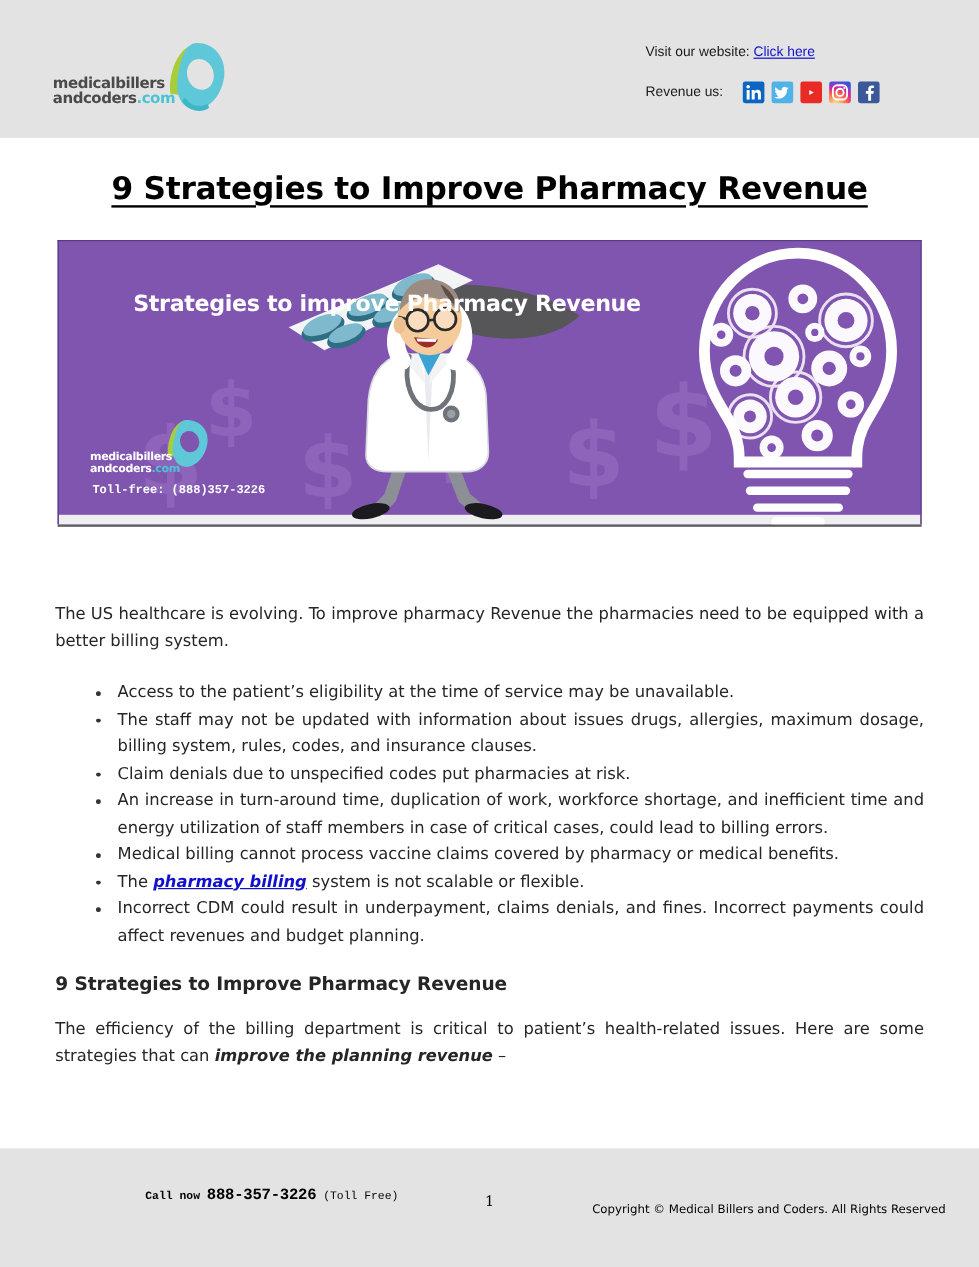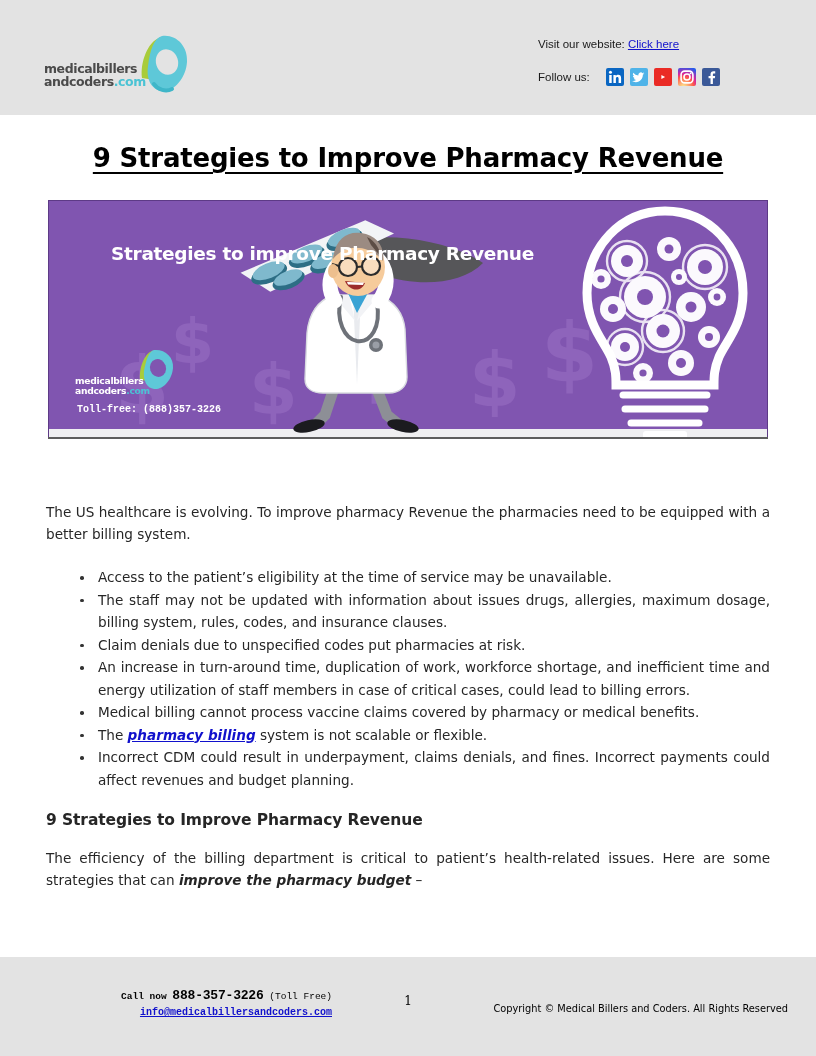--- a/index.html
+++ b/index.html
@@ -299,21 +299,21 @@
     <span>andcoders</span><span class="dotcom">.com</span>
   </div>
 </div>
 
 <div class="header-right">
   <div class="visit-line">
     <span>Visit our website:</span>
     <a href="#">Click here</a>
   </div>
   <div class="follow-line">
-    <span class="follow-label">Follow us:</span>
+    <span class="follow-label">Revenue us:</span>
     <span class="social-row">
       <span class="sicon si-linkedin">
         <svg width="18" height="18" viewBox="0 0 18 18">
             <rect x="3.2" y="7" width="2.5" height="8" fill="#fff"></rect>
             <circle cx="4.45" cy="4.3" r="1.5" fill="#fff"></circle>
             <path d="M7.4 7h2.4v1.1c.5-.8 1.4-1.3 2.5-1.3 1.9 0 2.8 1.2 2.8 3.3V15h-2.5v-4.3c0-1.1-.4-1.7-1.3-1.7-.8 0-1.4.6-1.4 1.7V15H7.4z" fill="#fff"></path>
           </svg>
       </span>
       <span class="sicon si-twitter">
         <svg width="18" height="18" viewBox="0 0 18 18">
@@ -499,24 +499,23 @@
     <li>The staff may not be updated with information about issues drugs, allergies, maximum dosage, billing system, rules, codes, and insurance clauses.</li>
     <li>Claim denials due to unspecified codes put pharmacies at risk.</li>
     <li>An increase in turn-around time, duplication of work, workforce shortage, and inefficient time and energy utilization of staff members in case of critical cases, could lead to billing errors.</li>
     <li>Medical billing cannot process vaccine claims covered by pharmacy or medical benefits.</li>
     <li><span>The </span><a class="inline-link" href="#">pharmacy billing</a><span> system is not scalable or flexible.</span></li>
     <li>Incorrect CDM could result in underpayment, claims denials, and fines. Incorrect payments could affect revenues and budget planning.</li>
   </ul>
 
   <h2 class="subheading">9 Strategies to Improve Pharmacy Revenue</h2>
 
-  <p class="para"><span>The efficiency of the billing department is critical to patient’s health-related issues. Here are some strategies that can </span><b class="em">improve the pharmacy budget</b><span> –</span></p>
+  <p class="para"><span>The efficiency of the billing department is critical to patient’s health-related issues. Here are some strategies that can </span><b class="em">improve the planning revenue</b><span> –</span></p>
 </div>
 
 <div class="footer-band"></div>
 
 <div class="footer-left">
   <div class="fl-line1"><span class="callnow">Call now </span><span class="phone">888-357-3226</span><span class="tollfree"> (Toll Free)</span></div>
-  <div class="fl-line2"><a href="#">info@medicalbillersandcoders.com</a></div>
 </div>
 
 <div class="footer-page">1</div>
 <div class="footer-right">Copyright © Medical Billers and Coders. All Rights Reserved</div>
 
 </body></html>

